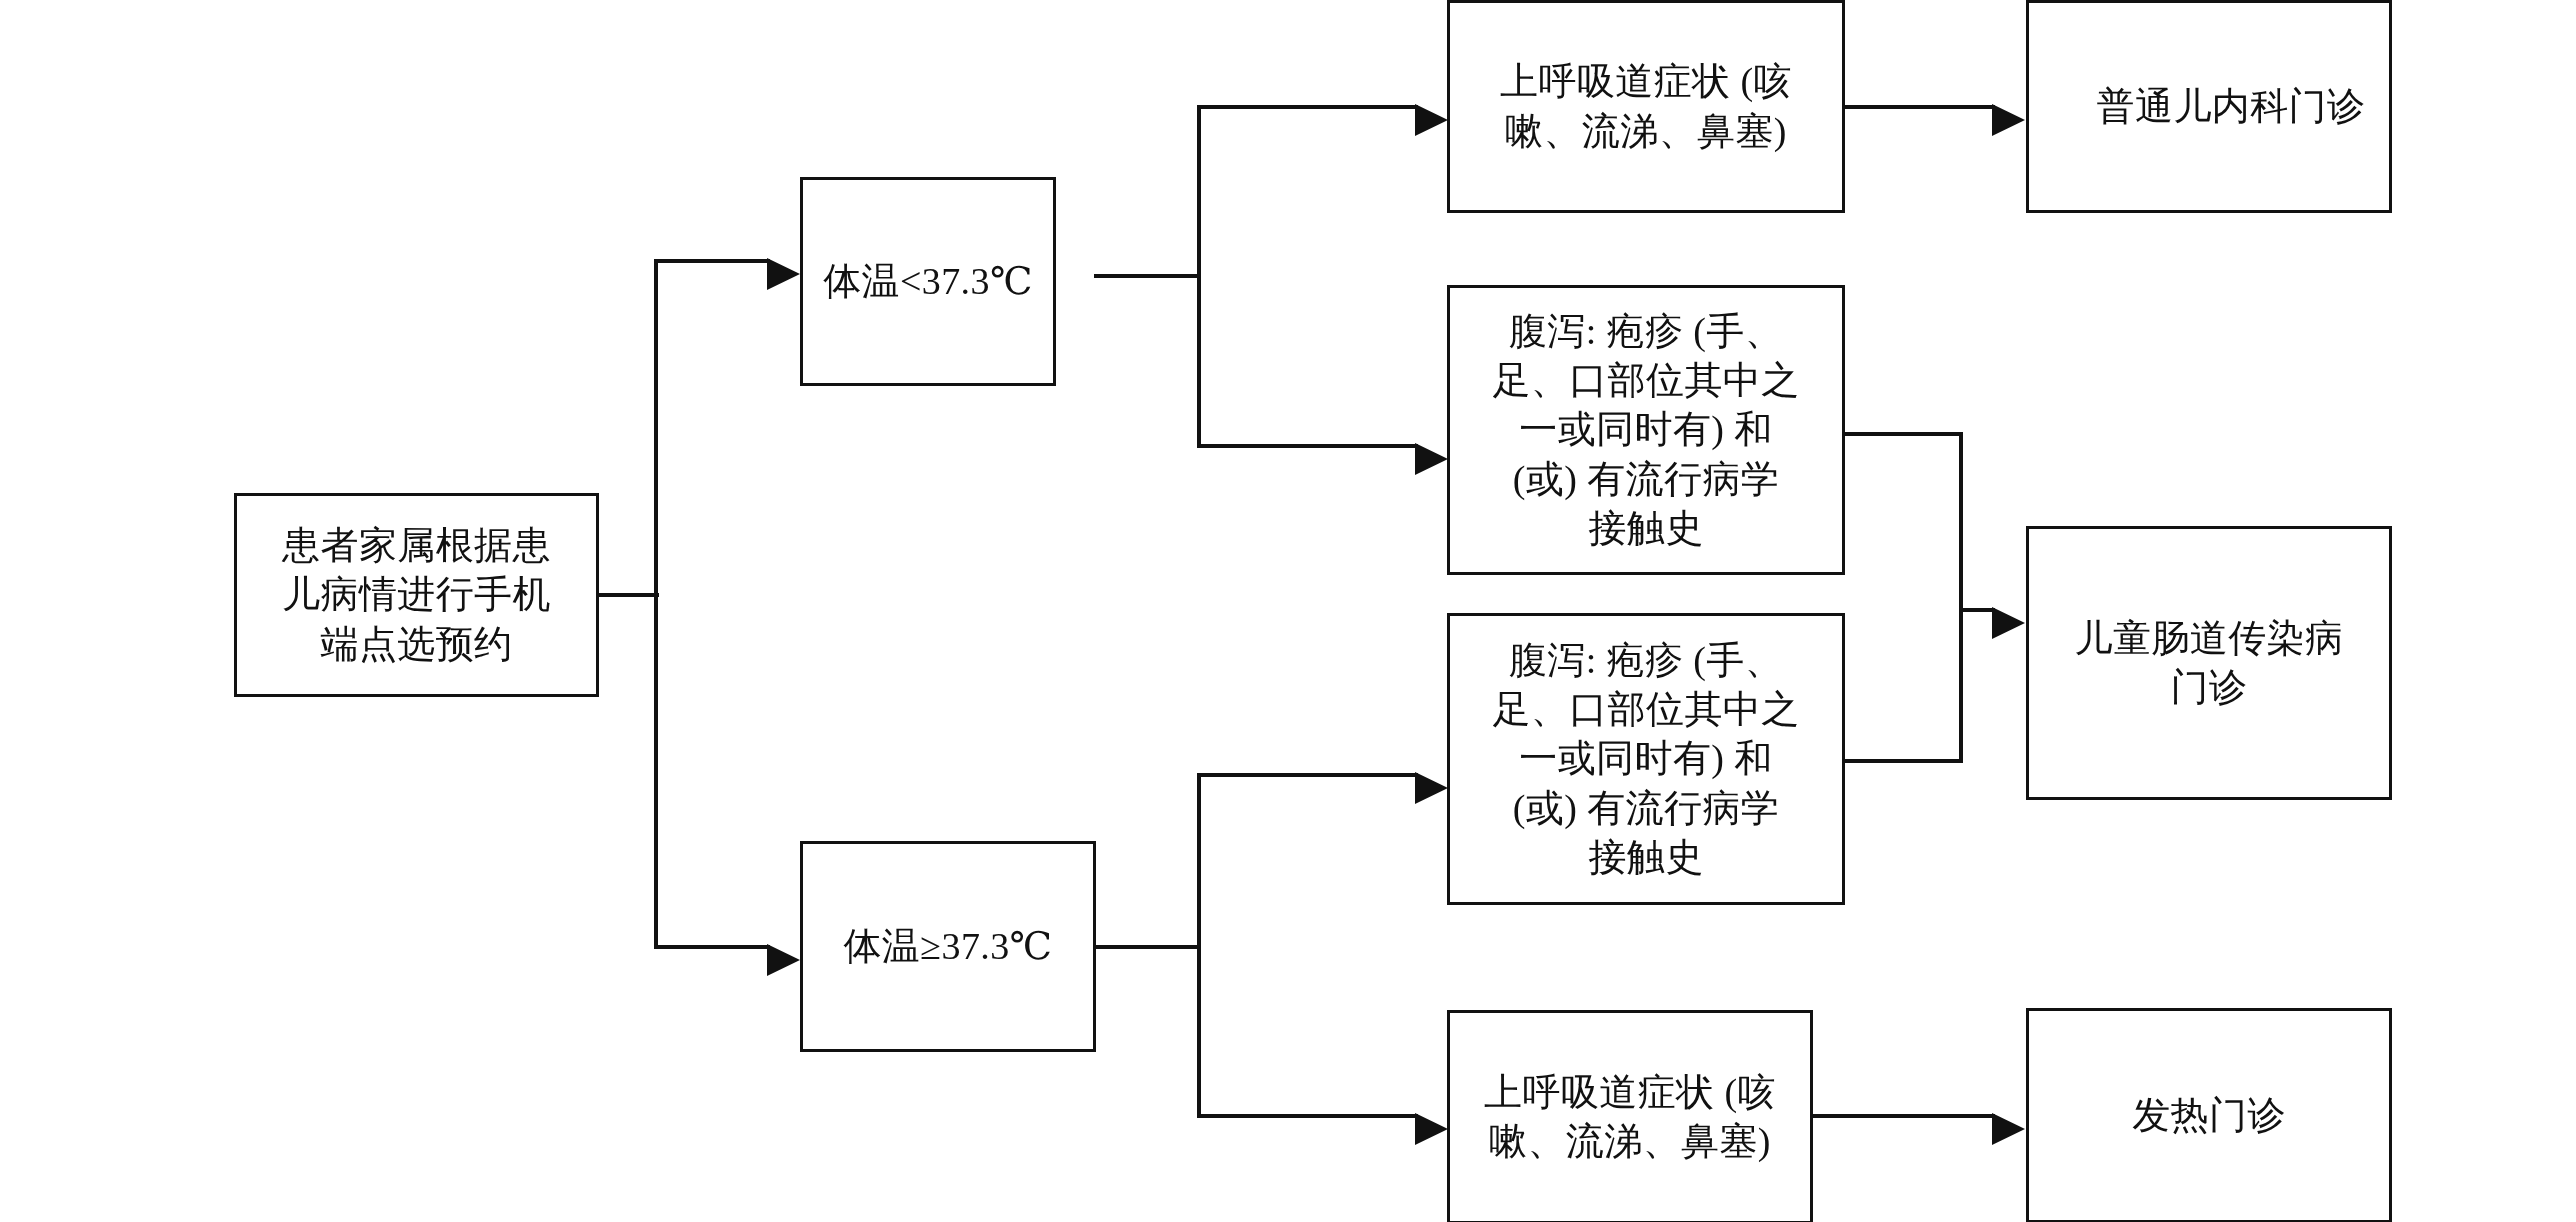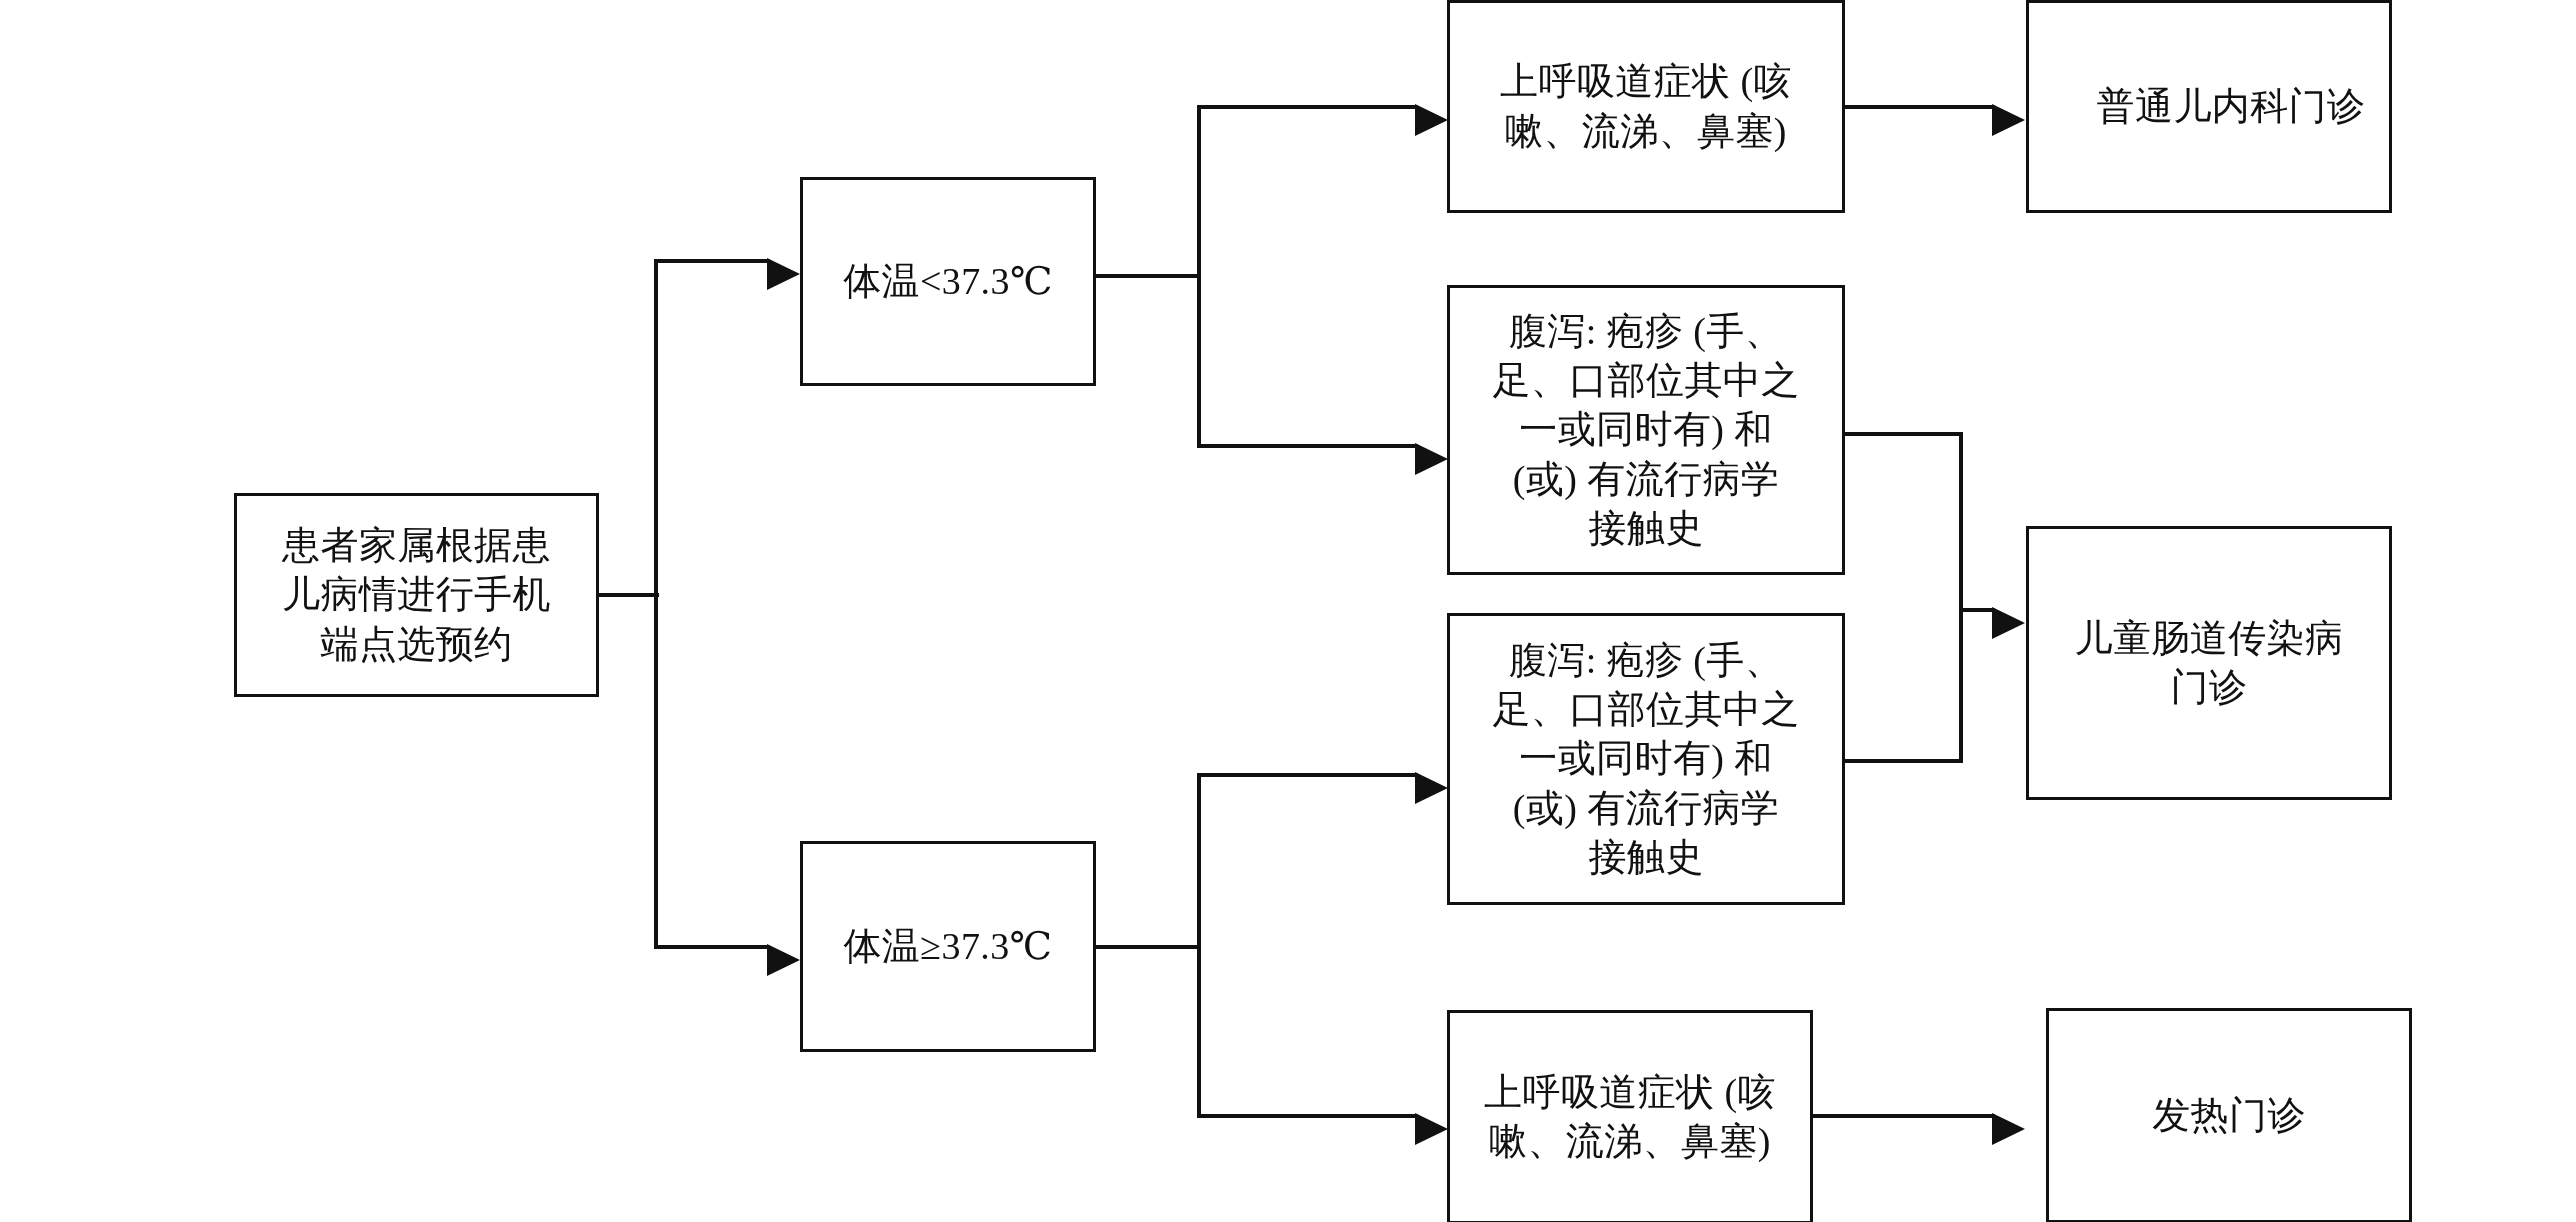--- a/index.html
+++ b/index.html
@@ -90,21 +90,21 @@
 
   <div class="hline" style="left:1811px; top:1114px; width:184px;"></div>
   <div class="arrow" style="left:1992px; top:1113px;"></div>
 
   <div class="node" style="left:186px; top:493px; width:365px; height:204px;margin-left:48px;">
     <span class="label">患者家属根据患
 儿病情进行手机
 端点选预约</span>
   </div>
 
-  <div class="node" style="left:800px; top:177px; width:296px; height:209px;">
+  <div class="node" style="left:800px; top:177px; width:256px; height:209px;">
     <span class="label">体温&lt;37.3℃</span>
   </div>
 
   <div class="node" style="left:800px; top:841px; width:296px; height:211px;justify-content:center;">
     <span class="label">体温≥37.3℃</span>
   </div>
 
   <div class="node" style="left:1447px; top:0px; width:398px; height:213px;">
     <span class="label">上呼吸道症状 (咳
 嗽、流涕、鼻塞)</span>
@@ -133,18 +133,18 @@
 
   <div class="node" style="left:2026px; top:0px; width:366px; height:213px;padding-left:44px;">
     <span class="label">普通儿内科门诊</span>
   </div>
 
   <div class="node" style="left:2026px; top:526px; width:366px; height:274px;">
     <span class="label">儿童肠道传染病
 门诊</span>
   </div>
 
-  <div class="node" style="left:2026px; top:1008px; width:366px; height:215px;margin-left:20px;">
+  <div class="node" style="left:2026px; top:1008px; width:366px; height:215px;">
     <span class="label">发热门诊</span>
   </div>
 
 </div>
 
 
 </body></html>

